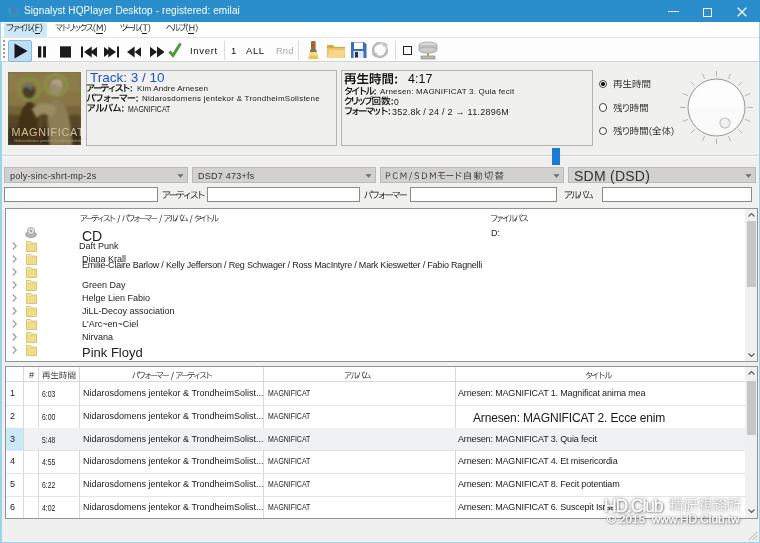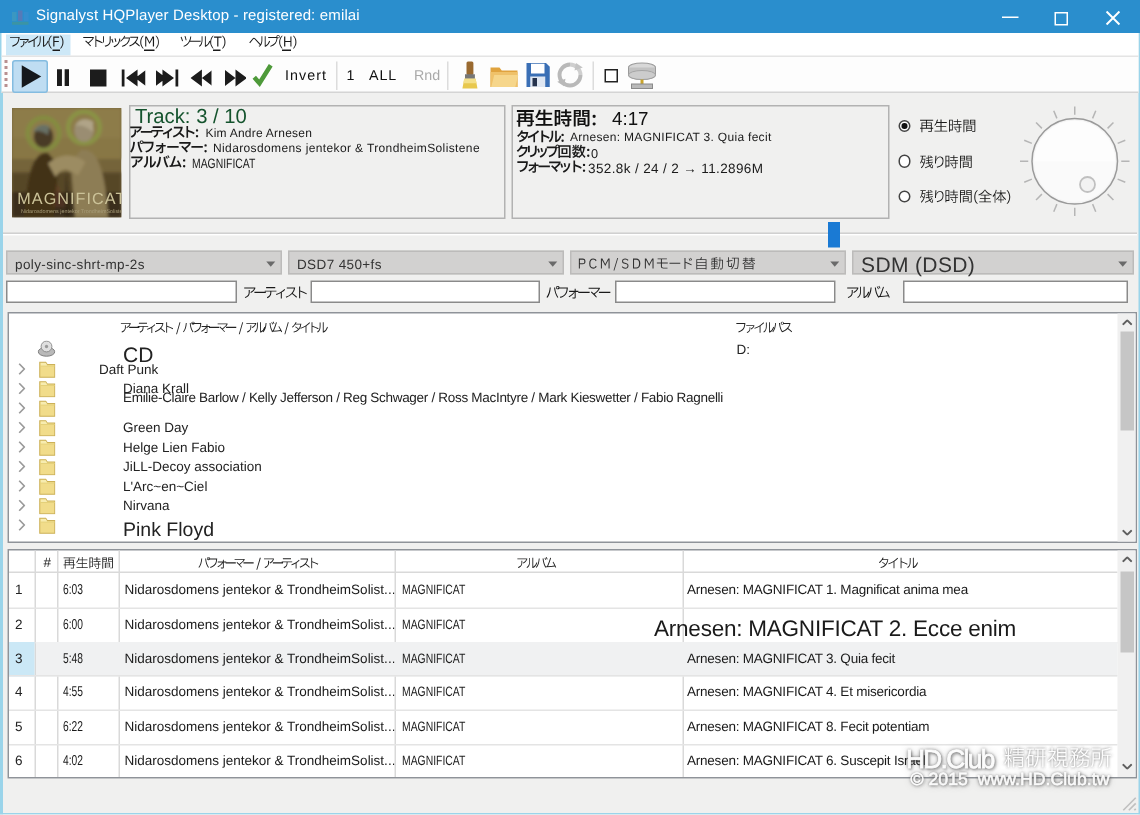--- a/index.html
+++ b/index.html
@@ -125,21 +125,21 @@
 <path d="M30 50 l7 16 l-10 0z" fill="#7a3a2a" opacity="0.3"></path>
 <path d="M36 40 l3 33 l-4 0z" fill="#2e2414" opacity="0.6"></path>
 </g>
 <filter id="blur1">
       <feGaussianBlur stdDeviation="1.1"></feGaussianBlur>
     </filter>
 <text x="3.5" y="64" font-family="Liberation Sans" font-size="10.8" fill="#cbc298" letter-spacing="0.7">MAGNIFICAT</text>
 <text x="6" y="70" font-family="Liberation Sans" font-size="3.6" fill="#a79c78">Nidarosdomens jentekor TrondheimSolistene</text>
 </svg>
 <div class="abs" style="left:86px;top:70px;width:251px;height:76px;border:1px solid #b2b2b2"></div>
-<div class="abs" style="left:90px;top:70.2px;font-size:13.5px;color:#14532d">Track: 3 / 10</div>
+<div class="abs" style="left:90px;top:70.2px;font-size:13.5px;color:#1d4ed8">Track: 3 / 10</div>
 <svg style="position:absolute;left:87px;top:82.0px;overflow:visible" width="48" height="13" viewBox="0 -9.5 48 13">
     <path d="M3.8 -3.9Q4.6 -4.3 5.2 -4.8Q5.9 -5.4 6.2 -6H-0.2V-7.1H7.4V-6Q7 -5.1 6.3 -4.3Q5.5 -3.5 4.5 -3ZM0.2 -0.7Q1.1 -1.1 1.6 -1.5Q2.2 -1.9 2.4 -2.5Q2.7 -3 2.7 -3.9V-5.2H3.8V-3.9Q3.8 -2.8 3.5 -2Q3.2 -1.2 2.5 -0.7Q1.9 -0.1 0.8 0.3Z M14.5 -3H6.9V-4.2H14.5Z M14.8 -7.3H21V-6.2H14.8ZM21.9 -4.9V-3.8H18.5V-3.4Q18.5 -2.1 17.9 -1.1Q17.2 -0.1 15.9 0.4L15.3 -0.6Q16.4 -1.1 16.9 -1.7Q17.4 -2.4 17.4 -3.4V-3.8H13.9V-4.9Z M27.9 -5.3Q26.9 -4.3 25.7 -3.5V0.6H24.6V-2.9Q23.4 -2.3 21.9 -1.7L21.5 -2.7Q23.1 -3.2 24.6 -4.1Q26.1 -5 27.2 -6.1Z M36.1 -0.7 35.3 0.2Q34 -1.1 32.6 -2.2Q31.1 -0.6 28.8 0.2L28.2 -0.8Q30.4 -1.6 31.7 -2.9Q33 -4.2 33.5 -5.9H28.9V-7H34.8Q34.8 -6.3 34.6 -5.5Q34.2 -4.2 33.3 -3Q34.8 -2 36.1 -0.7Z M42.3 -2Q41.3 -2.5 40.3 -3Q39.2 -3.5 38.4 -3.7V0.4H37.3V-7.5H38.4V-5Q39.3 -4.6 40.5 -4.1Q41.7 -3.6 42.8 -3Z M43.6 -4.5V-4.6Q43.6 -4.9 43.8 -5.1Q44 -5.3 44.3 -5.3Q44.7 -5.3 44.9 -5.1Q45.1 -4.9 45.1 -4.6V-4.5Q45.1 -4.1 44.9 -3.9Q44.7 -3.8 44.3 -3.8Q44 -3.8 43.8 -3.9Q43.6 -4.1 43.6 -4.5ZM43.6 -0.6V-0.8Q43.6 -1.1 43.8 -1.3Q44 -1.5 44.3 -1.5Q44.7 -1.5 44.9 -1.3Q45.1 -1.1 45.1 -0.8V-0.6Q45.1 -0.3 44.9 -0.1Q44.7 0.1 44.3 0.1Q44 0.1 43.8 -0.1Q43.6 -0.3 43.6 -0.6Z" fill="#1a1a1a"></path>
   </svg>
 <div class="abs" style="left:137px;top:84px;font-size:8px;letter-spacing:0.15px">Kim Andre Arnesen</div>
 <svg style="position:absolute;left:87px;top:92.0px;overflow:visible" width="54" height="13" viewBox="0 -9.5 54 13">
     <path d="M6.2 -6.7Q6.2 -7.2 6.5 -7.6Q6.9 -7.9 7.4 -7.9Q8 -7.9 8.3 -7.6Q8.7 -7.2 8.7 -6.7Q8.7 -6.2 8.3 -5.8Q8 -5.5 7.4 -5.5Q6.9 -5.5 6.5 -5.8Q6.2 -6.2 6.2 -6.7ZM8 -6.6V-6.8Q8 -7 7.9 -7.1Q7.7 -7.3 7.4 -7.3Q7.2 -7.3 7 -7.1Q6.8 -7 6.8 -6.8V-6.6Q6.8 -6.4 7 -6.2Q7.2 -6.1 7.4 -6.1Q7.7 -6.1 7.9 -6.2Q8 -6.4 8 -6.6ZM-0.3 -0.4Q0.7 -1.8 1.2 -3.3Q1.7 -4.9 1.8 -7L3 -6.9Q2.8 -4.6 2.3 -2.9Q1.8 -1.2 0.8 0.2ZM5.9 -7Q6 -4.9 6.5 -3.4Q7 -1.8 8 -0.4L6.9 0.2Q5.9 -1.3 5.4 -3Q4.8 -4.7 4.7 -6.9Z M8.5 -7H15.4Q15.4 -4.9 14.9 -3.5Q14.4 -2.1 13.3 -1.1Q12.2 -0.2 10.4 0.2L9.9 -0.9Q11.4 -1.2 12.3 -1.9Q13.2 -2.5 13.7 -3.5Q14.1 -4.5 14.2 -5.9H8.5Z M23.5 -4.8V-3.8H21.8V-0.3Q21.8 0.6 20.8 0.6H19.6L19.3 -0.4H20.8V-3.7H20.8Q20.6 -2.7 19.7 -1.8Q18.8 -1 17.3 -0.2L16.8 -1.1Q17.9 -1.7 18.7 -2.3Q19.5 -2.9 20.2 -3.8H17.1V-4.8H20.8V-6.1H21.8V-4.8Z M32.1 -3H24.5V-4.2H32.1Z M32.5 -6.8H40.1V-5.7Q39.7 -4.7 38.8 -3.8Q37.9 -3 36.9 -2.2Q37.7 -1.3 38.3 -0.6L37.4 0.2Q35.8 -1.9 33.8 -3.6L34.6 -4.4Q35.4 -3.7 36.1 -3Q37 -3.6 37.7 -4.3Q38.5 -5 38.9 -5.7H32.5Z M48.2 -3H40.6V-4.2H48.2Z M49.3 -4.5V-4.6Q49.3 -4.9 49.5 -5.1Q49.7 -5.3 50 -5.3Q50.4 -5.3 50.6 -5.1Q50.8 -4.9 50.8 -4.6V-4.5Q50.8 -4.1 50.6 -3.9Q50.4 -3.8 50 -3.8Q49.7 -3.8 49.5 -3.9Q49.3 -4.1 49.3 -4.5ZM49.3 -0.6V-0.8Q49.3 -1.1 49.5 -1.3Q49.7 -1.5 50 -1.5Q50.4 -1.5 50.6 -1.3Q50.8 -1.1 50.8 -0.8V-0.6Q50.8 -0.3 50.6 -0.1Q50.4 0.1 50 0.1Q49.7 0.1 49.5 -0.1Q49.3 -0.3 49.3 -0.6Z" fill="#1a1a1a"></path>
   </svg>
 <div class="abs" style="left:142px;top:94px;font-size:8px;letter-spacing:0.25px">Nidarosdomens jentekor &amp; TrondheimSolistene</div>
 <svg style="position:absolute;left:87px;top:102.0px;overflow:visible" width="39" height="13" viewBox="0 -9.5 39 13">
     <path d="M4.5 -3.9Q5.3 -4.3 6 -4.8Q6.6 -5.4 6.9 -6H0.5V-7.1H8.1V-6Q7.8 -5.1 7 -4.3Q6.3 -3.5 5.2 -3ZM0.9 -0.7Q1.8 -1.1 2.4 -1.5Q2.9 -1.9 3.1 -2.5Q3.4 -3 3.4 -3.9V-5.2H4.5V-3.9Q4.5 -2.8 4.2 -2Q3.9 -1.2 3.2 -0.7Q2.6 -0.1 1.6 0.3Z M17.1 -3.6Q16.7 -2.3 15.9 -1.2Q15.1 -0.2 14 0.2H13V-7.4H14.1V-1.1Q14.7 -1.5 15.2 -2.2Q15.8 -3 16.2 -4.2ZM10.5 -7.3H11.7V-4.5Q11.7 -2.7 11.1 -1.6Q10.6 -0.4 9.5 0.4L8.7 -0.5Q9.7 -1.2 10.1 -2.1Q10.5 -3 10.5 -4.5Z M25.4 -6.1Q24.9 -7.1 24.5 -7.7L25.2 -8Q25.7 -7.2 26.1 -6.4ZM24.2 -5.6Q23.9 -6.5 23.4 -7.2L24.1 -7.5Q24.6 -6.7 24.9 -5.9ZM17.1 -0.4Q18 -1.8 18.5 -3.3Q19 -4.9 19.2 -7L20.3 -6.9Q20.2 -4.6 19.7 -2.9Q19.2 -1.2 18.2 0.2ZM23.2 -7Q23.3 -4.9 23.9 -3.4Q24.4 -1.8 25.3 -0.4L24.2 0.2Q23.2 -1.3 22.7 -3Q22.2 -4.7 22 -6.9Z M33 0.2Q32.9 -0.1 32.7 -0.6L32.6 -0.8Q30 -0.5 26 -0.2L26 -1.3L26.9 -1.3Q28.2 -4.5 29.1 -7.5L30.2 -7.2Q29.3 -4 28.2 -1.4Q30.3 -1.6 32.1 -1.8Q31.5 -3.1 30.9 -4.1L31.9 -4.6Q32.5 -3.7 33 -2.6Q33.6 -1.5 34 -0.3Z M35 -4.5V-4.6Q35 -4.9 35.2 -5.1Q35.4 -5.3 35.8 -5.3Q36.2 -5.3 36.4 -5.1Q36.5 -4.9 36.5 -4.6V-4.5Q36.5 -4.1 36.4 -3.9Q36.2 -3.8 35.8 -3.8Q35.4 -3.8 35.2 -3.9Q35 -4.1 35 -4.5ZM35 -0.6V-0.8Q35 -1.1 35.2 -1.3Q35.4 -1.5 35.8 -1.5Q36.2 -1.5 36.4 -1.3Q36.5 -1.1 36.5 -0.8V-0.6Q36.5 -0.3 36.4 -0.1Q36.2 0.1 35.8 0.1Q35.4 0.1 35.2 -0.1Q35 -0.3 35 -0.6Z" fill="#1a1a1a"></path>
@@ -201,21 +201,21 @@
 <div class="abs" style="left:552px;top:148px;width:8px;height:17px;background:#1a7ad4"></div>
 <div class="abs" style="left:4px;top:167px;width:184px;height:16px;background:#d2d1d0;border:1px solid #bcbbba"></div>
 <svg class="abs" style="left:177px;top:173.5px" width="7" height="4" viewBox="0 0 7 4">
     <path d="M0.5 0.3 L6.5 0.3 L3.5 3.8z" fill="#6a6a6a"></path>
   </svg>
 <div class="abs" style="left:10px;top:171px;font-size:9px;letter-spacing:0.25px;color:#333">poly-sinc-shrt-mp-2s</div>
 <div class="abs" style="left:192px;top:167px;width:184px;height:16px;background:#d2d1d0;border:1px solid #bcbbba"></div>
 <svg class="abs" style="left:365px;top:173.5px" width="7" height="4" viewBox="0 0 7 4">
     <path d="M0.5 0.3 L6.5 0.3 L3.5 3.8z" fill="#6a6a6a"></path>
   </svg>
-<div class="abs" style="left:198px;top:171px;font-size:9px;letter-spacing:0.25px;color:#333">DSD7 450+fs</div>
+<div class="abs" style="left:198px;top:171px;font-size:9px;letter-spacing:0.25px;color:#333">DSD7 473+fs</div>
 <div class="abs" style="left:380px;top:167px;width:184px;height:16px;background:#d2d1d0;border:1px solid #bcbbba"></div>
 <svg class="abs" style="left:553px;top:173.5px" width="7" height="4" viewBox="0 0 7 4">
     <path d="M0.5 0.3 L6.5 0.3 L3.5 3.8z" fill="#6a6a6a"></path>
   </svg>
 <svg style="position:absolute;left:385px;top:169.5px;overflow:visible" width="122" height="12" viewBox="0 -9 122 12">
     <path d="M1.6 0H0.9V-6.6H3.5Q4.4 -6.6 4.9 -6.1Q5.3 -5.6 5.3 -4.7Q5.3 -3.8 4.9 -3.3Q4.4 -2.8 3.5 -2.8H1.6ZM1.6 -5.9V-3.5H3.5Q4 -3.5 4.3 -3.7Q4.5 -4 4.5 -4.5V-4.9Q4.5 -5.4 4.3 -5.7Q4 -5.9 3.5 -5.9Z M7.8 -3.3Q7.8 -4.9 8.5 -5.8Q9.2 -6.7 10.5 -6.7Q11.3 -6.7 11.8 -6.3Q12.4 -6 12.7 -5.3L12.1 -4.9Q11.9 -5.4 11.5 -5.7Q11 -6 10.5 -6Q9.6 -6 9.1 -5.4Q8.6 -4.8 8.6 -3.7V-2.8Q8.6 -1.7 9.1 -1.1Q9.6 -0.6 10.5 -0.6Q11.1 -0.6 11.5 -0.9Q11.9 -1.2 12.2 -1.8L12.8 -1.4Q12.4 -0.7 11.9 -0.3Q11.3 0.1 10.5 0.1Q9.2 0.1 8.5 -0.8Q7.8 -1.6 7.8 -3.3Z M16.3 0H15.6V-6.6H16.6L18.5 -3H18.5L20.5 -6.6H21.4V0H20.7V-5.6H20.7L20.1 -4.6L18.5 -1.6L16.9 -4.6L16.3 -5.6H16.3Z M24.6 1.4H24L26.5 -7H27.1Z M29.5 -1 30 -1.5Q30.4 -1 30.8 -0.8Q31.2 -0.5 31.8 -0.5Q32.5 -0.5 32.9 -0.9Q33.3 -1.2 33.3 -1.8Q33.3 -2.3 33 -2.6Q32.7 -2.8 32 -3L31.5 -3.1Q30.6 -3.3 30.1 -3.7Q29.7 -4.2 29.7 -4.9Q29.7 -5.8 30.2 -6.2Q30.8 -6.7 31.8 -6.7Q33.3 -6.7 34 -5.6L33.4 -5.2Q32.8 -6 31.8 -6Q31.1 -6 30.8 -5.8Q30.4 -5.5 30.4 -4.9Q30.4 -4.5 30.7 -4.2Q31 -4 31.7 -3.8L32.2 -3.7Q33.2 -3.5 33.6 -3Q34 -2.6 34 -1.9Q34 -1 33.4 -0.4Q32.8 0.1 31.8 0.1Q30.3 0.1 29.5 -1Z M37 0V-6.6H39.2Q40.4 -6.6 41.1 -5.8Q41.9 -4.9 41.9 -3.3Q41.9 -1.7 41.1 -0.8Q40.4 0 39.2 0ZM39.2 -0.7Q40 -0.7 40.5 -1.2Q41 -1.8 41 -2.8V-3.8Q41 -4.8 40.5 -5.4Q40 -5.9 39.2 -5.9H37.7V-0.7Z M45.6 0H44.9V-6.6H45.9L47.8 -3H47.8L49.8 -6.6H50.7V0H50V-5.6H50L49.4 -4.6L47.8 -1.6L46.2 -4.6L45.6 -5.6H45.6Z M60.2 -3.4H56.3V-1.5Q56.3 -1 56.5 -0.8Q56.8 -0.5 57.3 -0.5H60V0H57.3Q56.4 0 56 -0.3Q55.6 -0.7 55.6 -1.5V-3.4H52.9V-4H55.6V-6.1H53.4V-6.7H59.6V-6.1H56.3V-4H60.2Z M68.5 -3.1H61.3V-3.8H68.5Z M76 -5.3Q75.5 -6.3 75.1 -6.9L75.6 -7.1Q76.1 -6.3 76.4 -5.6ZM72 -7V-4.5Q74.2 -3.7 76.2 -2.6L75.9 -2.1Q73.9 -3.1 72 -3.8V0.4H71.3V-7ZM74.9 -4.9Q74.6 -5.7 74.1 -6.5L74.6 -6.7Q75.2 -5.8 75.4 -5.1Z M86 -6.2V0.7H85.4V0.1H79.8V0.7H79.2V-6.2H81.8Q82.2 -6.9 82.4 -7.6L83 -7.4Q82.7 -6.7 82.5 -6.2ZM85.4 -4.3V-5.7H79.8V-4.3ZM85.4 -2.4V-3.8H79.8V-2.4ZM79.8 -1.9V-0.4H85.4V-1.9Z M95.2 -5.8H97Q97 -3.6 96.9 -2.4Q96.9 -1.3 96.8 -0.5Q96.7 0.1 96.5 0.3Q96.3 0.6 95.8 0.6H95.1L94.9 0H95.6Q95.9 0 96 -0Q96.1 -0.1 96.2 -0.2Q96.2 -0.4 96.3 -0.7Q96.4 -2 96.4 -5.3H95.2Q95.2 -3.2 94.9 -1.8Q94.5 -0.4 93.8 0.7L93.4 0.3Q94.1 -0.7 94.4 -2Q94.7 -3.3 94.7 -5.3H93.9V-5.8H94.7V-7.5H95.2ZM93.5 0Q92.6 0.2 91.4 0.3Q90.1 0.4 89 0.5L89 0Q89.9 -0 91 -0.1V-1H89.1V-1.4H91V-2.1H89.3V-4.8H91V-5.5H89V-6H91V-6.7Q90.2 -6.6 89.4 -6.6L89.3 -7Q91.7 -7.1 93 -7.5L93.3 -7Q92.6 -6.9 91.6 -6.7V-6H93.6V-5.5H91.6V-4.8H93.3V-2.1H91.6V-1.4H93.4V-1H91.6V-0.2Q92.8 -0.3 93.4 -0.4ZM91 -4.4H89.8V-3.7H91ZM92.8 -3.7V-4.4H91.6V-3.7ZM89.8 -3.3V-2.5H91V-3.3ZM91.6 -2.5H92.8V-3.3H91.6Z M103 -1.6Q103 -1.3 102.9 -1.2Q102.8 -1 102.5 -1H101.3Q100.9 -1 100.6 -1.3Q100.4 -1.5 100.4 -1.9V-4.6L99.5 -4.4L99.4 -5L100.4 -5.2V-7.5H101V-5.3L103.3 -5.7L103.4 -5.2L101 -4.7V-2.1Q101 -1.8 101.1 -1.7Q101.2 -1.6 101.5 -1.6H102.5V-3.6L103 -3.4ZM102.9 -7.2H107.5V-5.8Q107.5 -4.6 107.4 -3.4Q107.3 -2.2 107.2 -1.1Q107.1 -0.5 106.9 -0.2Q106.8 0.2 106.5 0.3Q106.2 0.4 105.6 0.4H104.7L104.6 -0.1H105.5Q105.9 -0.1 106.1 -0.2Q106.3 -0.3 106.4 -0.5Q106.5 -0.7 106.6 -1.2Q106.7 -2.2 106.8 -3.4Q106.9 -4.6 106.9 -5.8V-6.6H105V-6.2Q105 -4.6 104.8 -3.5Q104.6 -2.3 104.1 -1.3Q103.7 -0.3 102.9 0.6L102.5 0.1Q103.2 -0.7 103.6 -1.6Q104 -2.5 104.2 -3.6Q104.4 -4.7 104.4 -6.2V-6.6H102.9Z M116.6 -5Q116.7 -4.6 117.1 -4.2Q117.5 -3.9 118.4 -3.4L118.2 -2.9Q117.5 -3.3 117.1 -3.6Q116.7 -3.9 116.5 -4.2Q116.3 -4.5 116.2 -4.9H116.2Q116.1 -4.5 115.9 -4.3Q115.8 -4 115.4 -3.8Q115.1 -3.5 114.4 -3.2L114.2 -3.7L113.9 -3.2L112.2 -4.2Q112.1 -4.2 112.1 -4.2Q112.1 -4.2 112.1 -4.2Q112 -4.2 112 -4.2Q111.7 -3.8 111.3 -3.5Q111 -3.2 110.3 -2.9L110 -3.4Q110.9 -3.8 111.3 -4.2Q111.7 -4.5 111.9 -5H110.2V-5.5H111.9Q111.9 -5.6 111.9 -5.8V-6.2H110.4V-6.7H111.9V-7.4H112.5V-6.7H113.9V-6.2H112.5V-5.8Q112.5 -5.6 112.5 -5.5H114V-5H112.4Q112.4 -4.7 112.2 -4.4L112.3 -4.4L112.4 -4.5Q112.4 -4.6 112.5 -4.6Q112.5 -4.6 112.6 -4.5L114.2 -3.7Q115 -4 115.4 -4.3Q115.7 -4.6 115.9 -5H114.3V-5.5H115.9V-5.6V-6.2H114.4V-6.7H115.9V-7.4H116.5V-6.7H118.1V-6.2H116.5V-5.6V-5.5H118.3V-5ZM111.8 0.7H111.2V-3.1H117.3V0.7H116.7V0.2H111.8ZM116.7 -1.7V-2.6H111.8V-1.7ZM111.8 -1.2V-0.3H116.7V-1.2Z" fill="#333"></path>
   </svg>
 <div class="abs" style="left:568px;top:167px;width:188px;height:16px;background:#d2d1d0;border:1px solid #bcbbba"></div>
 <svg class="abs" style="left:745px;top:173.5px" width="7" height="4" viewBox="0 0 7 4">
     <path d="M0.5 0.3 L6.5 0.3 L3.5 3.8z" fill="#6a6a6a"></path>
@@ -257,21 +257,21 @@
 <div class="abs" style="left:82px;top:227.5px;font-size:14px;color:#222">CD</div>
 <div class="abs" style="left:491px;top:227.5px;font-size:9px;color:#222">D:</div>
 <svg class="abs" style="left:12px;top:242.0px" width="5" height="8" viewBox="0 0 5 8">
     <path d="M0.8 0.5 L4.2 4 L0.8 7.5" stroke="#9a9a9a" stroke-width="1.1" fill="none"></path>
   </svg>
 <svg class="abs" style="left:26px;top:239.5px" width="11" height="12" viewBox="0 0 11 12">
 <path d="M0.5 1.5 h4 l1 1.5 h5 v8.5 h-10z" fill="#f1dc8a" stroke="#ccb158" stroke-width="0.7"></path>
 <path d="M0.5 4 h10" stroke="#e4d07a" stroke-width="0.8"></path>
     <path d="M1.2 2 h3.4 l0.8 1.6 h-4.2z" fill="#f7ecb0"></path>
   </svg>
-<div class="abs" style="left:66px;top:240.5px;font-size:9px;letter-spacing:0;color:#222">Daft Punk</div>
+<div class="abs" style="left:79px;top:240.5px;font-size:9px;letter-spacing:0;color:#222">Daft Punk</div>
 <svg class="abs" style="left:12px;top:255.0px" width="5" height="8" viewBox="0 0 5 8">
     <path d="M0.8 0.5 L4.2 4 L0.8 7.5" stroke="#9a9a9a" stroke-width="1.1" fill="none"></path>
   </svg>
 <svg class="abs" style="left:26px;top:252.5px" width="11" height="12" viewBox="0 0 11 12">
 <path d="M0.5 1.5 h4 l1 1.5 h5 v8.5 h-10z" fill="#f1dc8a" stroke="#ccb158" stroke-width="0.7"></path>
 <path d="M0.5 4 h10" stroke="#e4d07a" stroke-width="0.8"></path>
     <path d="M1.2 2 h3.4 l0.8 1.6 h-4.2z" fill="#f7ecb0"></path>
   </svg>
 <div class="abs" style="left:82px;top:253.5px;font-size:9px;letter-spacing:0;color:#222">Diana Krall</div>
 <svg class="abs" style="left:12px;top:268.0px" width="5" height="8" viewBox="0 0 5 8">
@@ -360,21 +360,21 @@
 <div class="abs" style="left:10px;top:388.0px;font-size:9px;color:#222">1</div>
 <div class="abs" style="left:42px;top:388.0px;font-size:9.5px;color:#1a1a1a;transform:scaleX(0.72);transform-origin:left top">6:03</div>
 <div class="abs" style="left:83px;top:388.0px;font-size:9px;color:#1a1a1a;width:180px;overflow:hidden;white-space:nowrap">Nidarosdomens jentekor &amp; TrondheimSolist...</div>
 <div class="abs" style="left:268px;top:388.0px;font-size:9px;color:#1a1a1a;transform:scaleX(0.77);transform-origin:left top">MAGNIFICAT</div>
 <div class="abs" style="left:458px;top:388.0px;font-size:9px;letter-spacing:-0.15px;color:#1a1a1a">Arnesen: MAGNIFICAT 1. Magnificat anima mea</div>
 <div class="abs" style="left:6px;top:405px;width:739px;height:1px;background:#e4e4e4"></div>
 <div class="abs" style="left:10px;top:410.8px;font-size:9px;color:#222">2</div>
 <div class="abs" style="left:42px;top:410.8px;font-size:9.5px;color:#1a1a1a;transform:scaleX(0.72);transform-origin:left top">6:00</div>
 <div class="abs" style="left:83px;top:410.8px;font-size:9px;color:#1a1a1a;width:180px;overflow:hidden;white-space:nowrap">Nidarosdomens jentekor &amp; TrondheimSolist...</div>
 <div class="abs" style="left:268px;top:410.8px;font-size:9px;color:#1a1a1a;transform:scaleX(0.77);transform-origin:left top">MAGNIFICAT</div>
-<div class="abs" style="left:436px;top:410.8px;font-size:15px;letter-spacing:-0.15px;color:#1a1a1a">Arnesen: MAGNIFICAT 2. Ecce enim</div>
+<div class="abs" style="left:473px;top:410.8px;font-size:12px;letter-spacing:-0.15px;color:#1a1a1a">Arnesen: MAGNIFICAT 2. Ecce enim</div>
 <div class="abs" style="left:6px;top:428px;width:739px;height:1px;background:#e4e4e4"></div>
 <div class="abs" style="left:24px;top:428px;width:721px;height:23px;background:#f0f1f2"></div>
 <div class="abs" style="left:6px;top:428px;width:17px;height:23px;background:#cbe8f6"></div>
 <div class="abs" style="left:10px;top:433.6px;font-size:9px;color:#222">3</div>
 <div class="abs" style="left:42px;top:433.6px;font-size:9.5px;color:#1a1a1a;transform:scaleX(0.72);transform-origin:left top">5:48</div>
 <div class="abs" style="left:83px;top:433.6px;font-size:9px;color:#1a1a1a;width:180px;overflow:hidden;white-space:nowrap">Nidarosdomens jentekor &amp; TrondheimSolist...</div>
 <div class="abs" style="left:268px;top:433.6px;font-size:9px;color:#1a1a1a;transform:scaleX(0.77);transform-origin:left top">MAGNIFICAT</div>
 <div class="abs" style="left:458px;top:433.6px;font-size:9px;letter-spacing:-0.15px;color:#1a1a1a">Arnesen: MAGNIFICAT 3. Quia fecit</div>
 <div class="abs" style="left:6px;top:450px;width:739px;height:1px;background:#e4e4e4"></div>
 <div class="abs" style="left:10px;top:456.4px;font-size:9px;color:#222">4</div>

